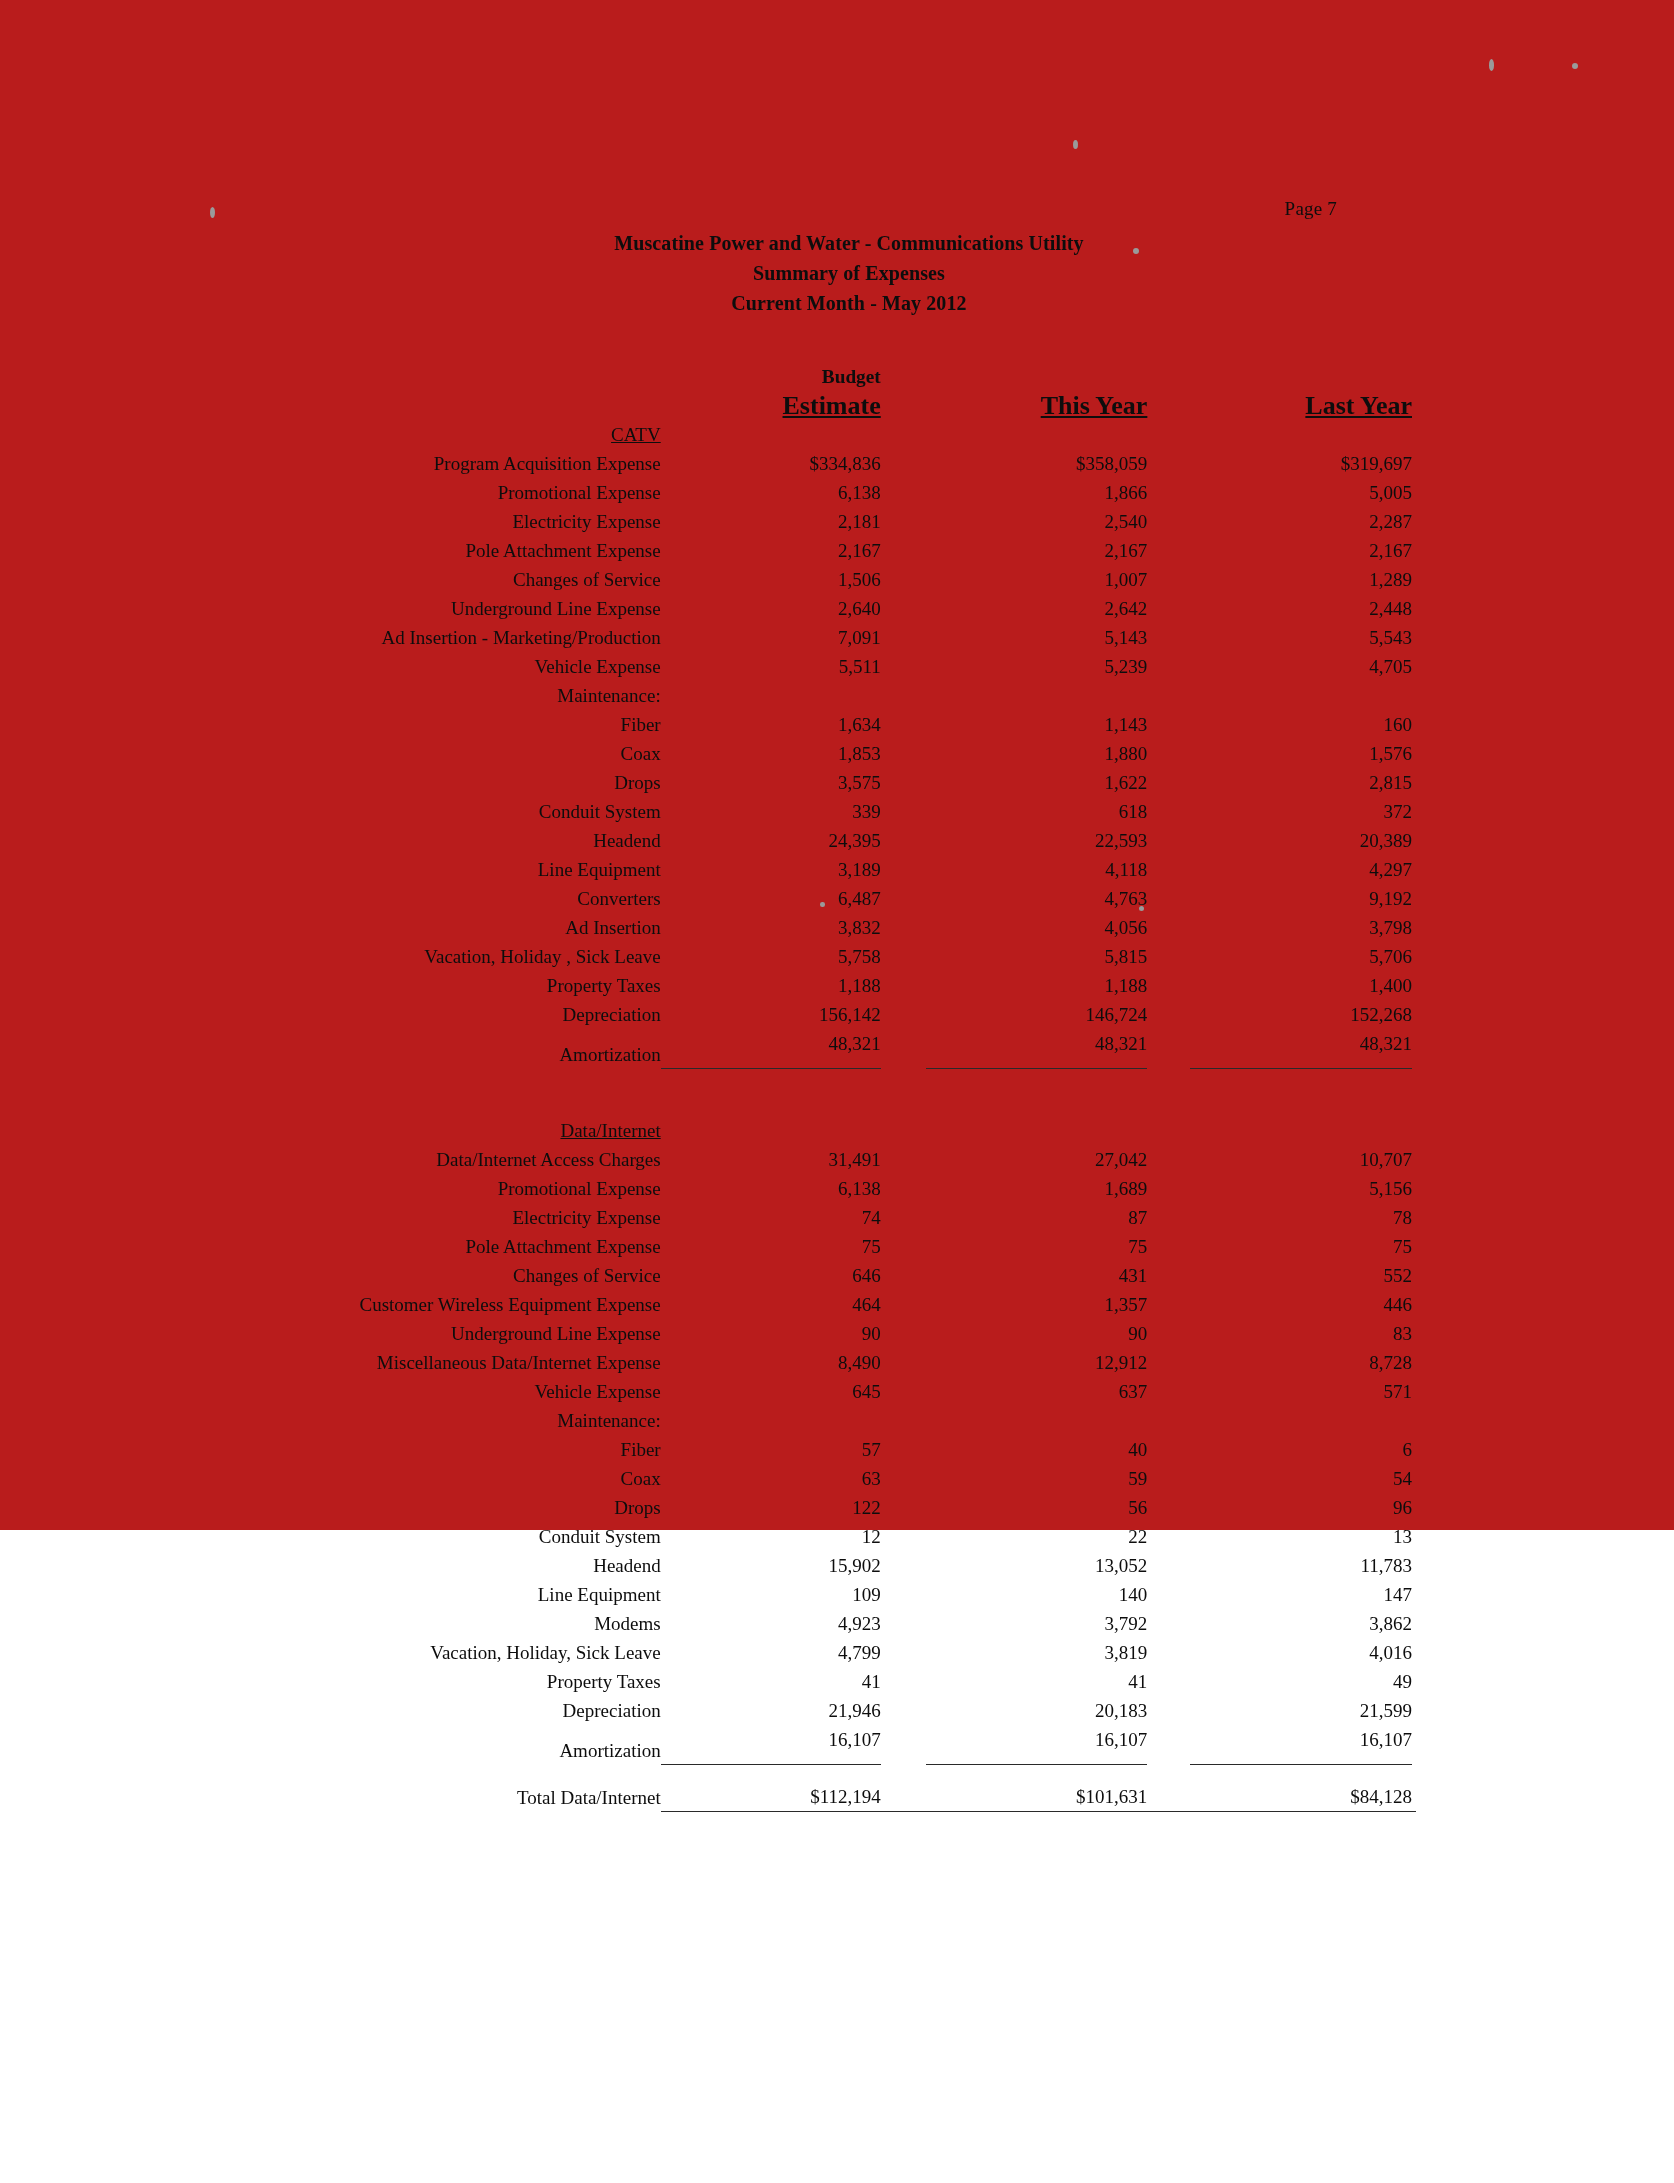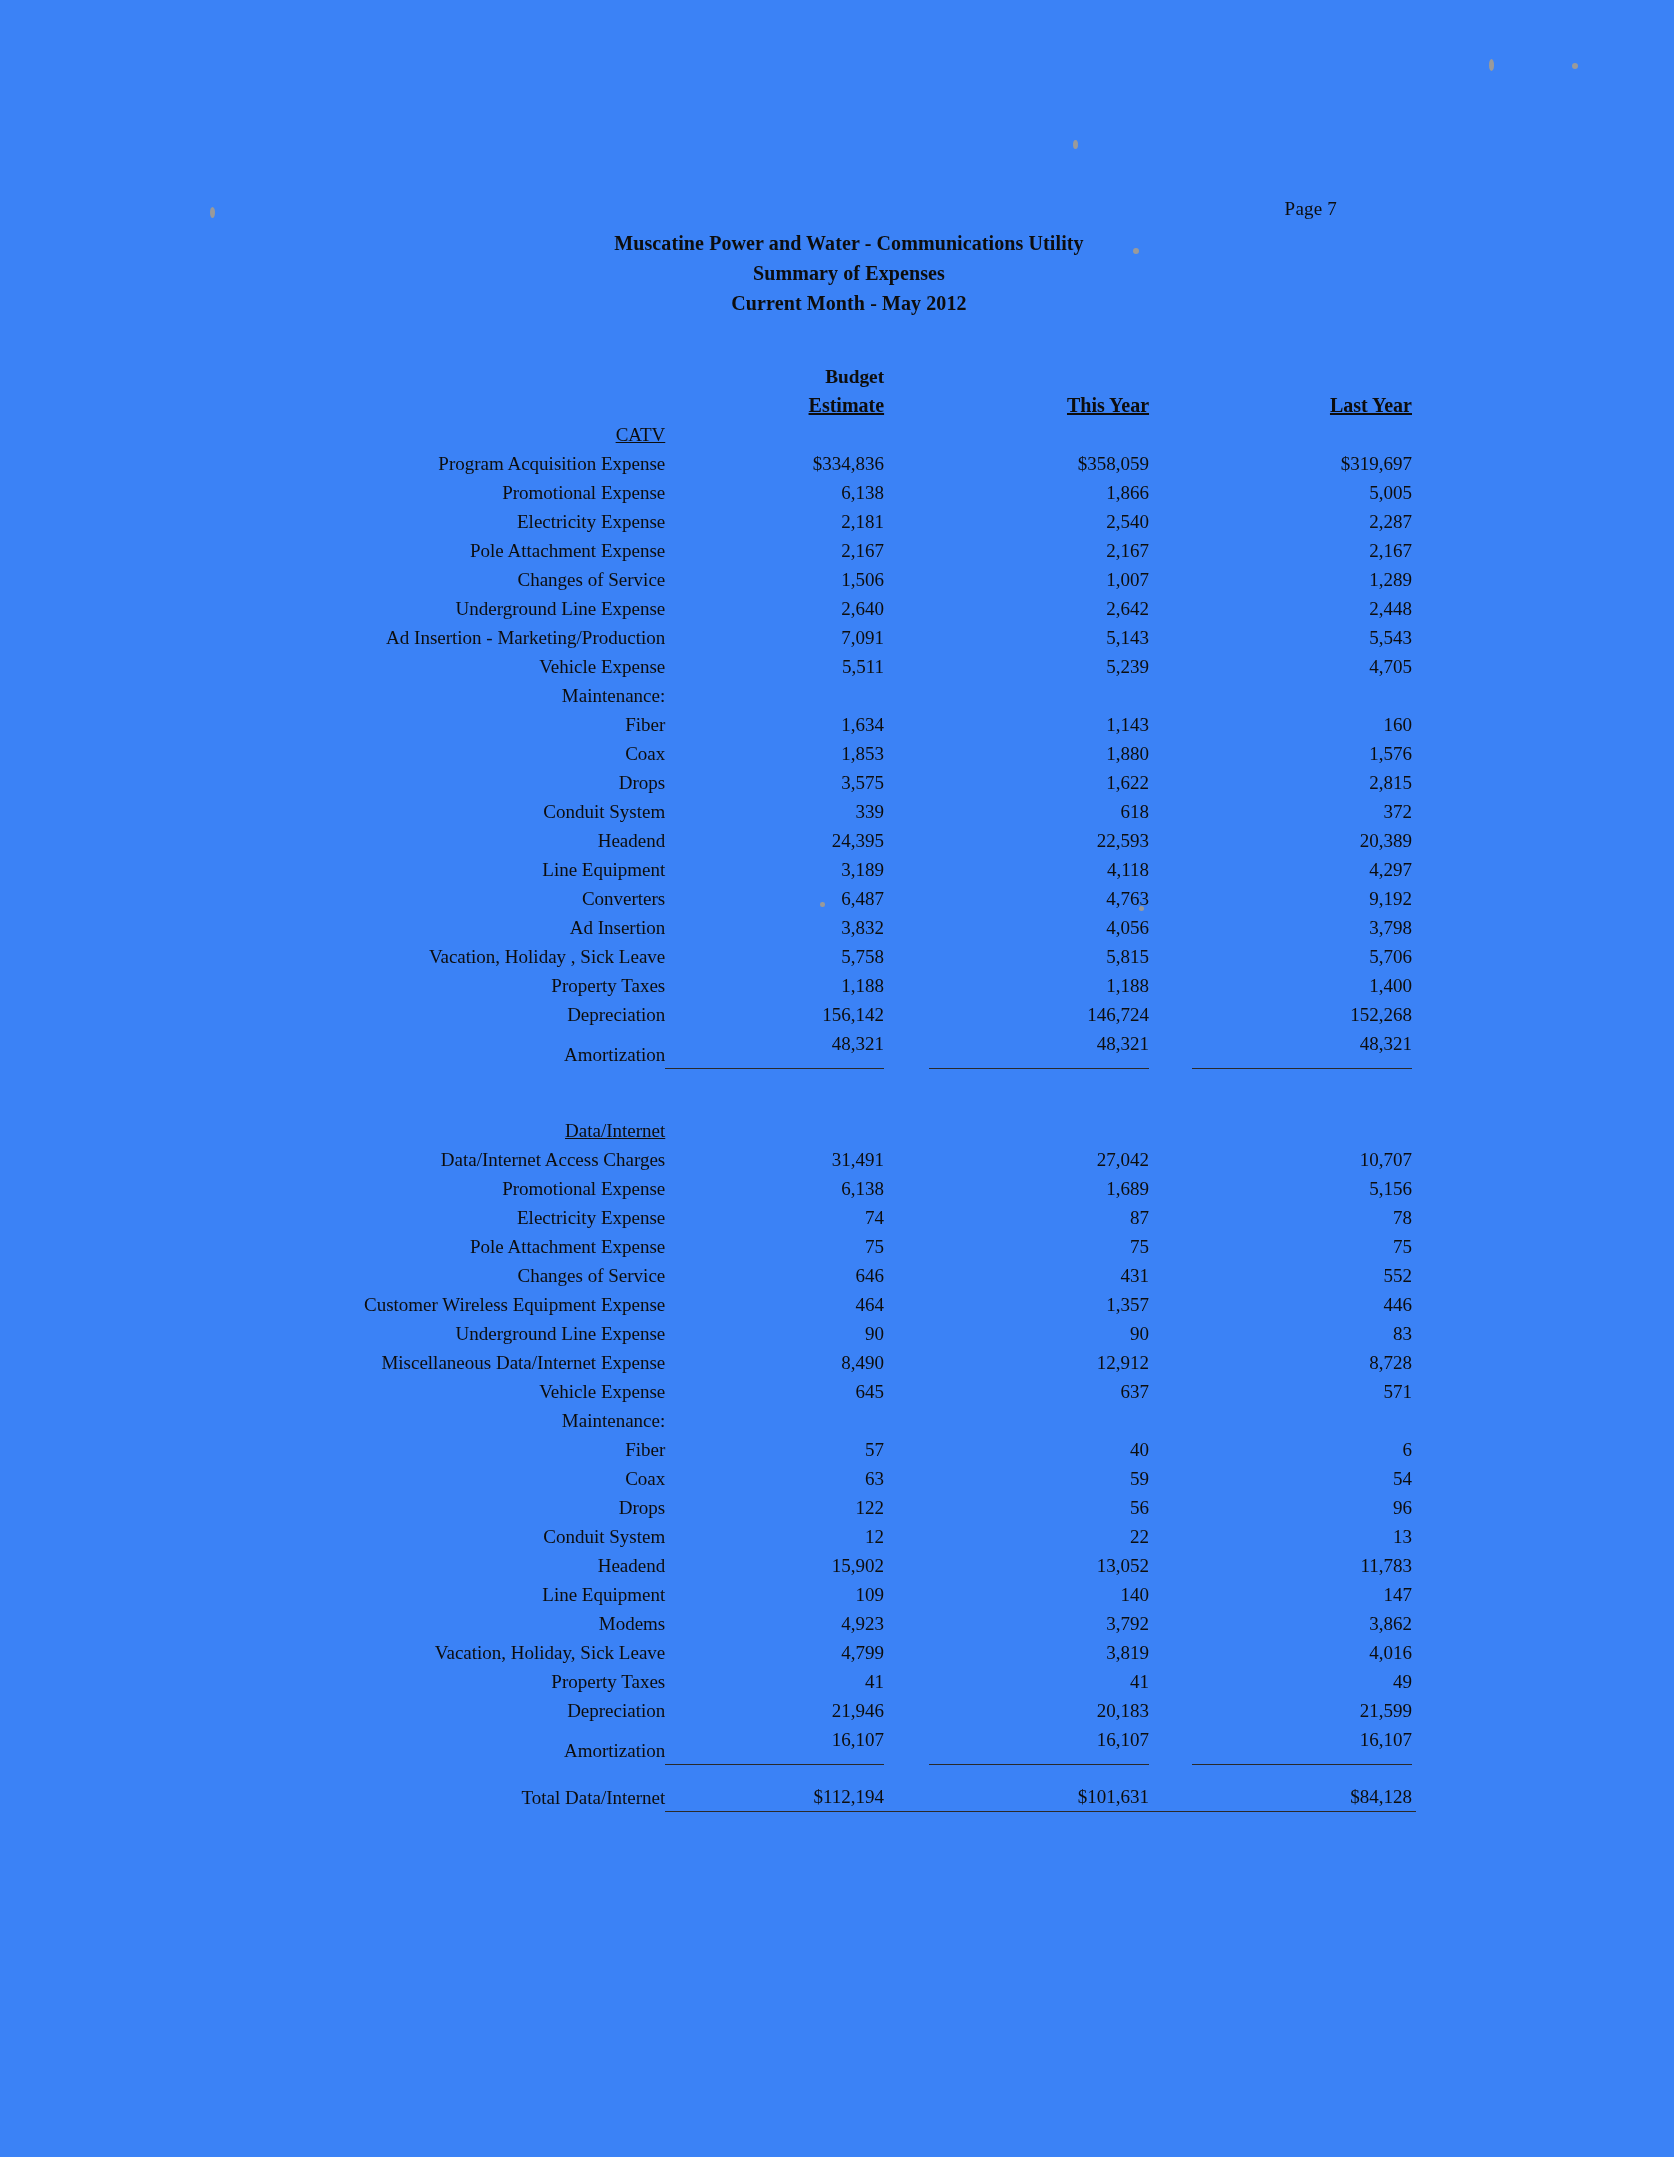--- a/index.html
+++ b/index.html
@@ -12,22 +12,22 @@
     height: 2183px;
     font-family: "Liberation Serif", serif;
     color: #0d0d0d;
     position: relative;
     overflow: hidden;
   }
   .page {
     position: absolute;
     left: 0; top: 0;
     width: 1674px;
-    height: 2157px;
-    background: #3b82f6;
+    height: 1530px;
+    background: #b91c1c;
   }
   
   .page-number {
     position: absolute;
     right: 337px;
     top: 198px;
     font-size: 19px;
     letter-spacing: 0.2px;
   }
   
@@ -79,21 +79,21 @@
   td.num.c3 { padding-right: 4px; }
   .indent1 { padding-left: 35px !important; }
   .section-head {
     font-weight: normal;
     text-decoration: underline;
   }
   .col-head {
     text-align: center;
     font-weight: bold;
     text-decoration: underline;
-    font-size: 20px;
+    font-size: 26px;
   }
   .col-head-top {
     text-align: center;
     font-weight: bold;
     font-size: 19.3px;
   }
   tr.spacer td { height: 17px; line-height: 17px; }
   tr.spacer-lg td { height: 30px; line-height: 30px; }
   .total-row td { line-height: 31px; }
   .dbl .num {

